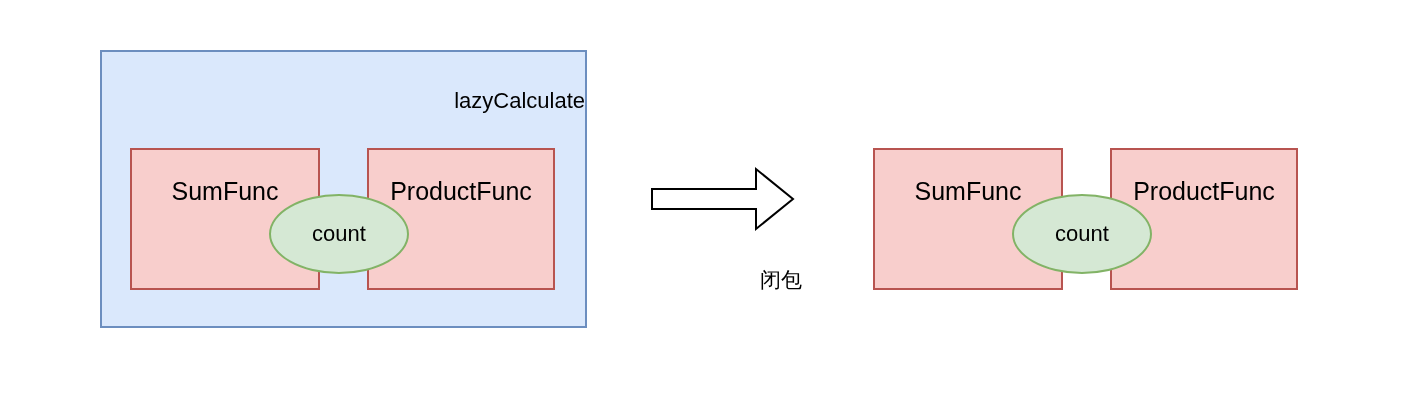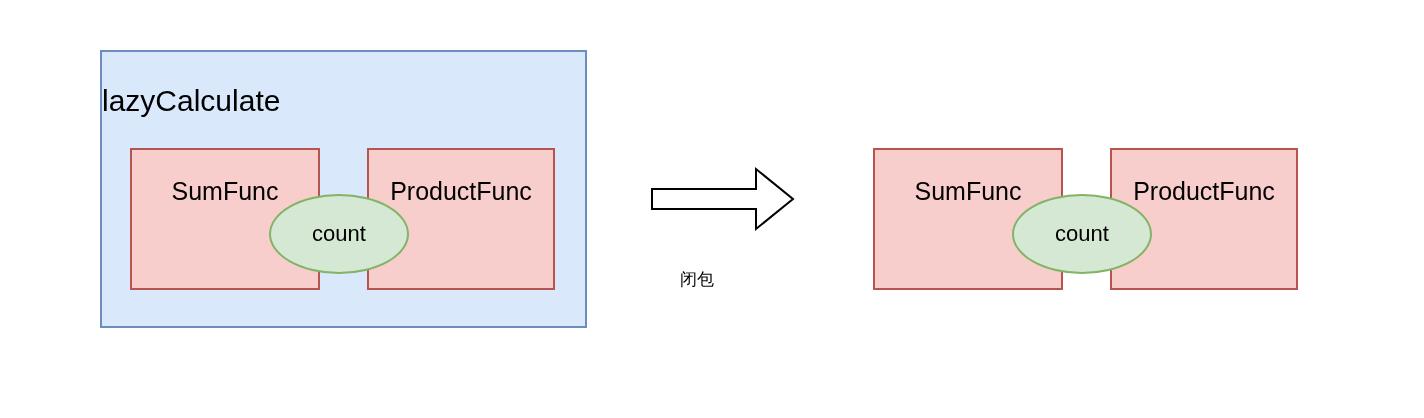--- a/index.html
+++ b/index.html
@@ -21,22 +21,22 @@
     box-sizing: border-box;
     background: var(--container-fill, #dae8fc);
     border: 2px solid var(--container-border, #6c8ebf);
     z-index: 1;
   }
   .container-label {
     position: absolute;
     left: 0;
     top: 36px;
     width: 100%;
-    text-align: left;
-    font-size: 30px;
+    text-align: right;
+    font-size: 22px;
     line-height: 26px;
     color: #000000;
   }
   .func-box {
     position: absolute;
     box-sizing: border-box;
     background: var(--box-fill, #f8cecc);
     border: 2px solid var(--box-border, #b85450);
     z-index: 2;
     text-align: center;
@@ -66,25 +66,25 @@
   .arrow-svg {
     position: absolute;
     left: 645px;
     top: 160px;
     width: 160px;
     height: 80px;
     z-index: 2;
   }
   .arrow-label {
     position: absolute;
-    left: 622px;
+    left: 652px;
     top: 266px;
     width: 150px;
-    text-align: center;
-    font-size: 17px;
+    text-align: right;
+    font-size: 21px;
     line-height: 28px;
     color: #000000;
     z-index: 2;
   }
 
   
   .lg-container { left: 100px; top: 50px; width: 487px; height: 278px; }
   .lg-box-sum { left: 130px; top: 148px; width: 190px; height: 142px; }
   .lg-box-product { left: 367px; top: 148px; width: 188px; height: 142px; }
   .lg-ellipse { left: 269px; top: 194px; }

